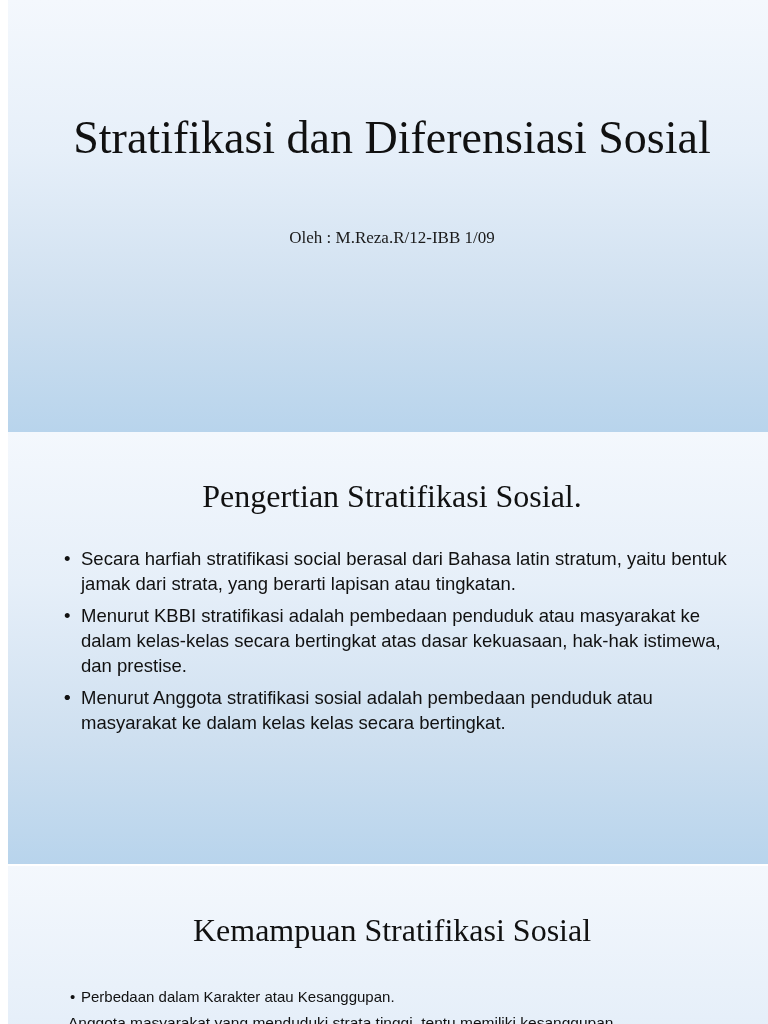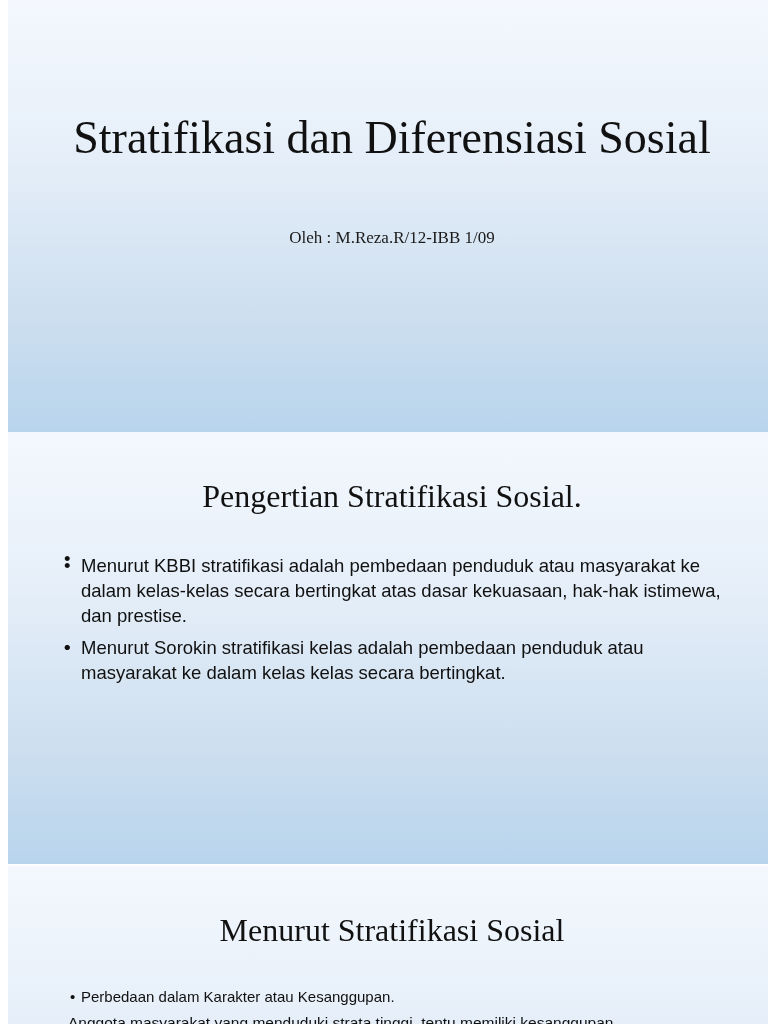--- a/index.html
+++ b/index.html
@@ -103,37 +103,38 @@
 <section class="slide" id="slide-1">
   <h1 class="serif-title main-title">Stratifikasi dan Diferensiasi Sosial</h1>
   <div class="subtitle">Oleh : M.Reza.R/12-IBB 1/09</div>
 </section>
 
 <section class="slide" id="slide-2">
   <h2 class="serif-title slide-title">Pengertian Stratifikasi Sosial.</h2>
   <ul class="bullets">
     <li>
       <span class="dot">•</span>
+      <span>Secara harfiah stratifikasi social berasal dari Bahasa latin stratum, yaitu bentuk jamak dari strata, yang berarti lapisan atau tingkatan.</span>
     </li>
     <li>
       <span class="dot">•</span>
       <span>Menurut KBBI stratifikasi adalah pembedaan penduduk atau masyarakat ke dalam kelas-kelas secara bertingkat atas dasar kekuasaan, hak-hak istimewa, dan prestise.</span>
     </li>
     <li>
       <span class="dot">•</span>
     </li>
     <li>
       <span class="dot">•</span>
-      <span>Menurut Sorokin stratifikasi kelas adalah pembedaan penduduk atau masyarakat ke dalam kelas kelas secara bertingkat.</span>
+      <span>Menurut Anggota stratifikasi sosial adalah pembedaan penduduk atau masyarakat ke dalam kelas kelas secara bertingkat.</span>
     </li>
   </ul>
 </section>
 
 <section class="slide" id="slide-3">
-  <h2 class="serif-title slide-title">Menurut Stratifikasi Sosial</h2>
+  <h2 class="serif-title slide-title">Kemampuan Stratifikasi Sosial</h2>
   <ul class="bullets">
     <li>
       <span class="dot">•</span>
       <span>Perbedaan dalam Karakter atau Kesanggupan.</span>
     </li>
   </ul>
   <p class="para">Anggota masyarakat yang menduduki strata tinggi, tentu memiliki kesanggupan</p>
 </section>
 
 </body></html>

